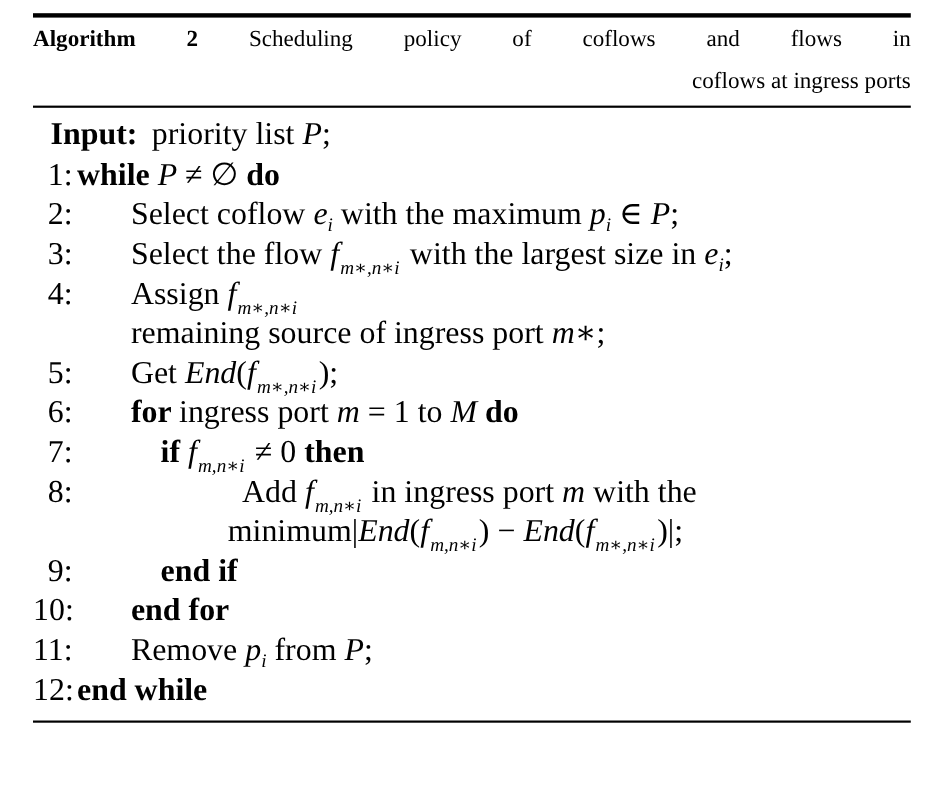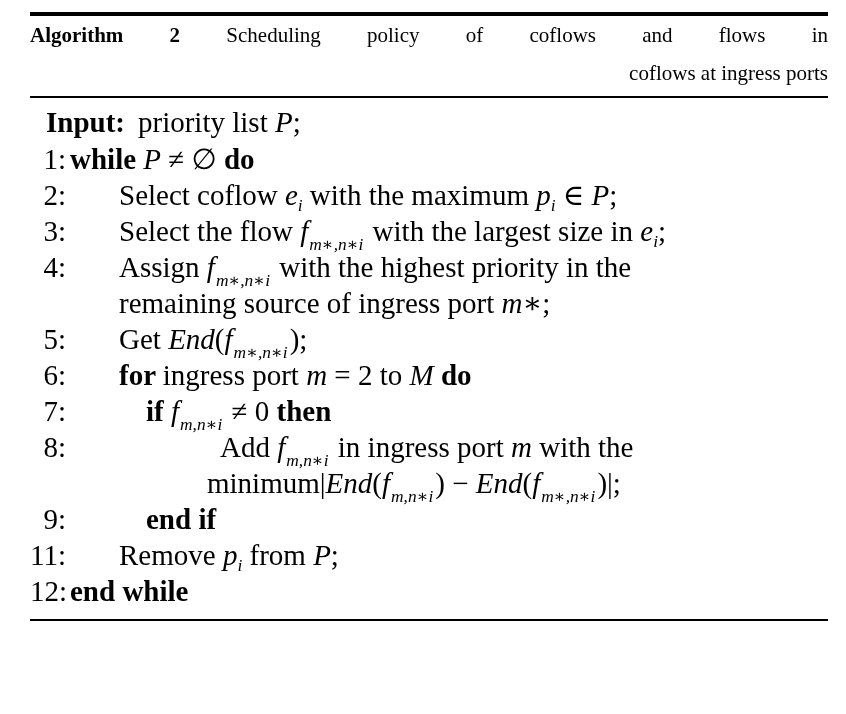--- a/index.html
+++ b/index.html
@@ -65,36 +65,36 @@
         <span class="body ind1"><span class="rm">Select the flow </span><span class="fstack"><span class="mi">f</span><span class="scr">
               <span class="up">m∗,n∗</span>
               <span class="dn">i</span>
             </span></span><span class="rm"> with the largest size in </span><span class="ms"><span class="mi">e</span><span class="sb">i</span></span><span class="rm">;</span></span>
       </div>
       <div class="row">
         <span class="num">4:</span>
         <span class="body ind1"><span class="rm">Assign </span><span class="fstack"><span class="mi">f</span><span class="scr">
               <span class="up">m∗,n∗</span>
               <span class="dn">i</span>
-            </span></span><span class="rm"> with the highest priority in the</span></span>
+            </span></span></span>
       </div>
       <div class="row">
         <span class="num"></span>
         <span class="body ind1"><span class="rm">remaining source of ingress port </span><span class="mi">m</span><span class="rm">∗;</span></span>
       </div>
       <div class="row">
         <span class="num">5:</span>
         <span class="body ind1"><span class="rm">Get </span><span class="mi">End</span><span class="rm">(</span><span class="fstack"><span class="mi">f</span><span class="scr">
               <span class="up">m∗,n∗</span>
               <span class="dn">i</span>
             </span></span><span class="rm">);</span></span>
       </div>
       <div class="row">
         <span class="num">6:</span>
-        <span class="body ind1"><span class="kw">for </span><span class="rm">ingress port </span><span class="mi">m</span><span class="rm"> = 2 to </span><span class="mi">M</span><span class="rm"> </span><span class="kw">do</span></span>
+        <span class="body ind1"><span class="kw">for </span><span class="rm">ingress port </span><span class="mi">m</span><span class="rm"> = 1 to </span><span class="mi">M</span><span class="rm"> </span><span class="kw">do</span></span>
       </div>
       <div class="row">
         <span class="num">7:</span>
         <span class="body ind2"><span class="kw">if </span><span class="fstack"><span class="mi">f</span><span class="scr">
               <span class="up">m,n∗</span>
               <span class="dn">i</span>
             </span></span><span class="rm"> ≠ 0 </span><span class="kw">then</span></span>
       </div>
       <div class="row">
         <span class="num">8:</span>
@@ -111,20 +111,24 @@
             </span></span><span class="rm">) − </span><span class="mi">End</span><span class="rm">(</span><span class="fstack"><span class="mi">f</span><span class="scr">
               <span class="up">m∗,n∗</span>
               <span class="dn">i</span>
             </span></span><span class="rm">)|;</span></span>
       </div>
       <div class="row">
         <span class="num">9:</span>
         <span class="body ind2"><span class="kw">end if</span></span>
       </div>
       <div class="row">
+        <span class="num">10:</span>
+        <span class="body ind1"><span class="kw">end for</span></span>
+      </div>
+      <div class="row">
         <span class="num">11:</span>
         <span class="body ind1"><span class="rm">Remove </span><span class="ms"><span class="mi">p</span><span class="sb">i</span></span><span class="rm"> from </span><span class="mi">P</span><span class="rm">;</span></span>
       </div>
       <div class="row">
         <span class="num">12:</span>
         <span class="body ind0"><span class="kw">end while</span></span>
       </div>
     </div>
 
   <div class="rule thin"></div>

